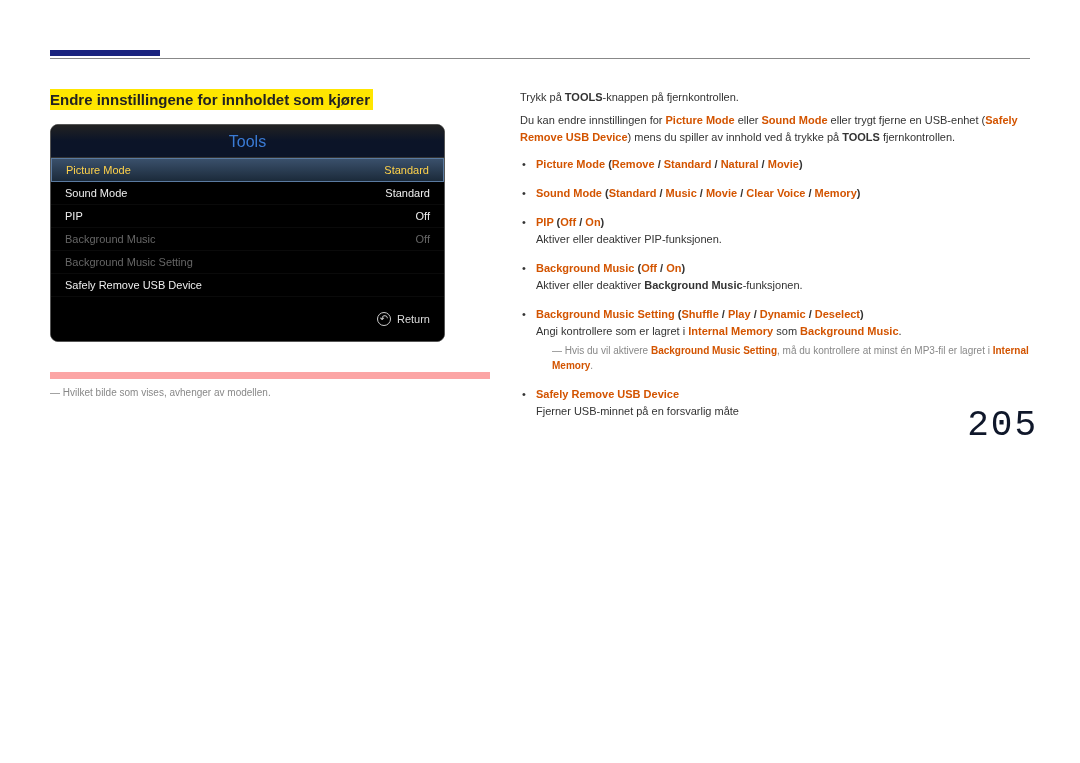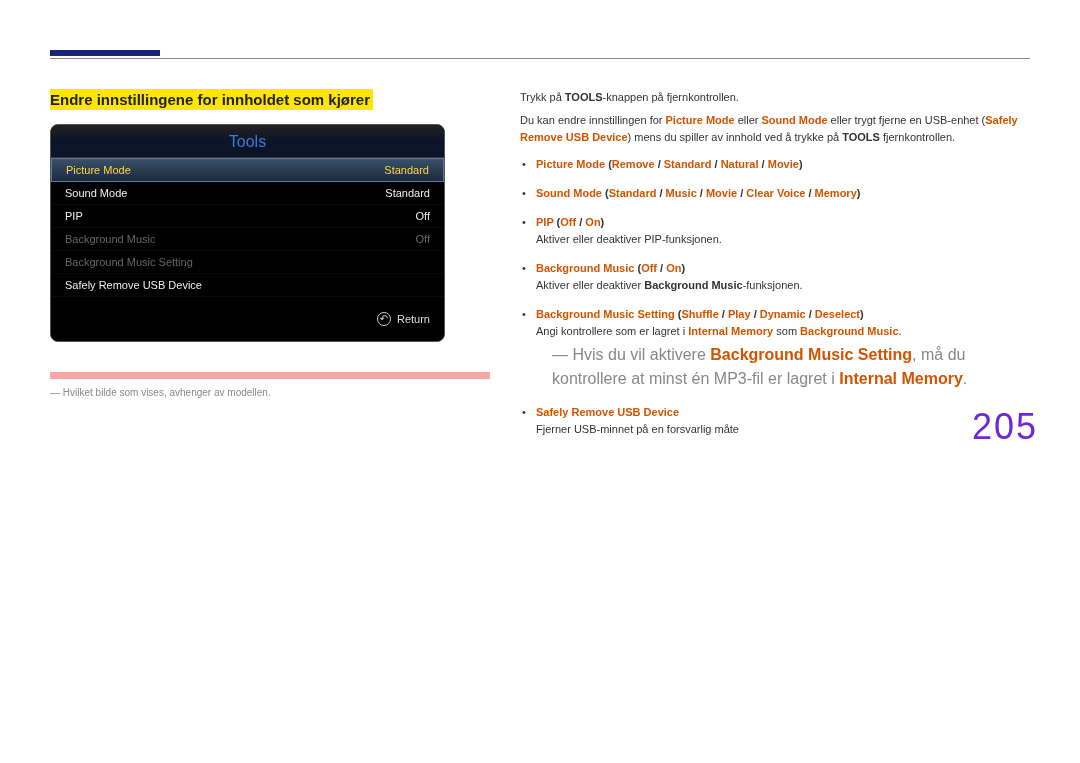--- a/index.html
+++ b/index.html
@@ -122,34 +122,35 @@
     padding-left: 16px;
     margin-bottom: 12px;
   }
   ul.opts > li::before {
     content: "•";
     position: absolute;
     left: 2px;
     color: #333;
   }
   .note-line {
-    font-size: 16px;
+    font-size: 10px;
     color: #888;
     padding-left: 16px;
     margin: 2px 0 10px 0;
   }
   .note-line::before { content: "― "; color:#888; }
   .page-num {
     position: absolute;
-    bottom: 32px;
+    bottom: 16px;
     right: 42px;
     font-size: 36px;
     font-weight: 300;
-    color: #6d28d9;
+    color: #0f172a;
     letter-spacing: 2px;
+    font-family: Liberation Mono, monospace;
   }
 </style>
 </head>
 <body>
 
 <div class="page">
   <div class="top-accent"></div>
   <div class="top-rule"></div>
 
   <div class="two-col">

